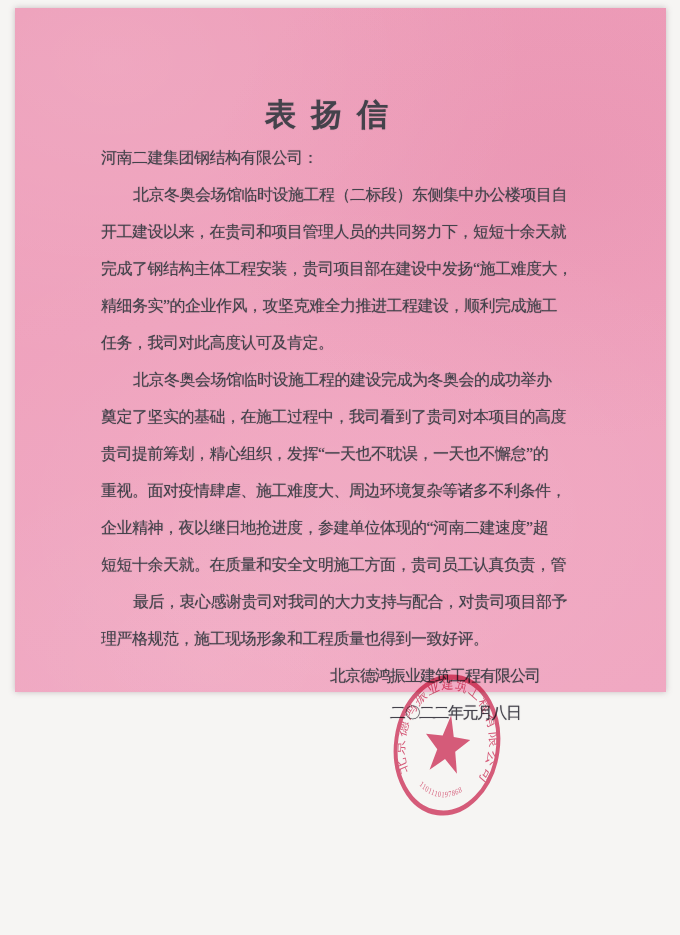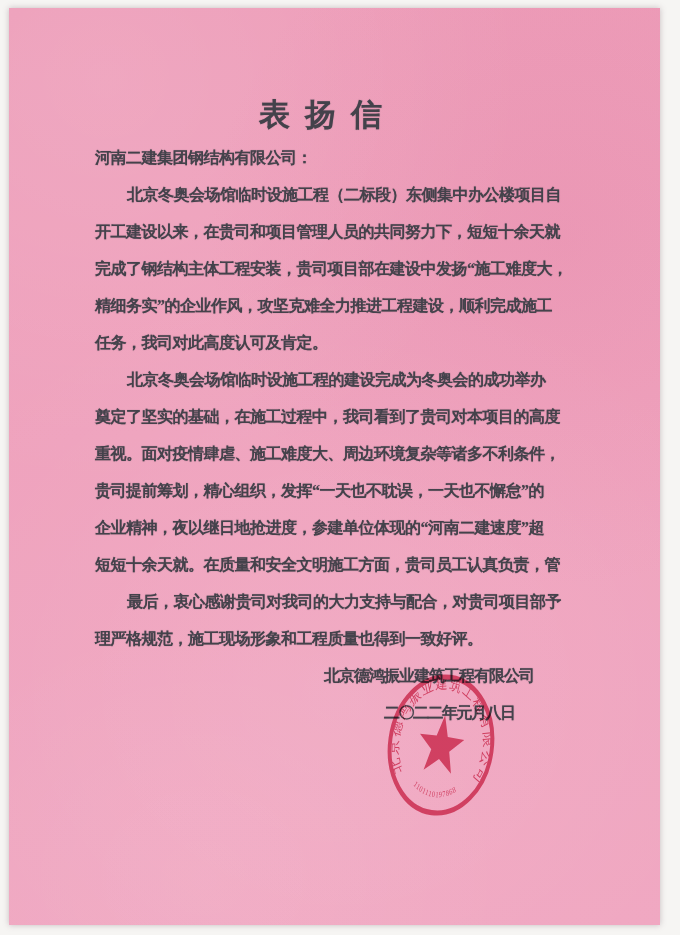--- a/index.html
+++ b/index.html
@@ -8,42 +8,41 @@
     --ink:#44424b;
     --seal-red:#d63c63;
   }
   html,body{margin:0;padding:0;}
   body{
     width:680px;height:935px;position:relative;overflow:hidden;
     background:var(--photo-background);
     font-family:"Liberation Serif","DejaVu Serif",serif;
   }
   .paper{
-    position:absolute;left:9px;top:8px;width:651px;height:917px;
+    position:absolute;left:15px;top:8px;width:651px;height:684px;
     background:
       radial-gradient(130% 90% at 15% 8%, rgba(255,255,255,.10), transparent 50%),
       radial-gradient(100% 70% at 85% 25%, rgba(210,96,138,.12), transparent 55%),
       radial-gradient(120% 80% at 50% 75%, rgba(255,255,255,.08), transparent 60%),
       radial-gradient(80% 50% at 30% 95%, rgba(255,255,255,.06), transparent 60%),
       linear-gradient(175deg,#ed9cb8 0%, var(--paper-pink) 45%, #f0a7c1 100%);
     box-shadow:0 0 6px rgba(110,80,95,.35);
   }
   .title{
     position:absolute;top:86px;left:0;width:100%;
     text-align:center;
     font-size:31px;font-weight:600;color:var(--ink);
     letter-spacing:15px;text-indent:15px;
     transform:translateX(-14px);
     text-shadow:0 0 1px rgba(68,66,75,.6);
   }
   .body-block{
     position:absolute;left:86px;top:131px;width:490px;
     color:var(--ink);font-size:16px;line-height:37px;letter-spacing:-0.5px;
     text-shadow:0 0 1px rgba(68,66,75,.55);
-    font-weight:bold;
   }
   .line{white-space:nowrap;height:37px;}
   .indent{text-indent:2em;}
   .sig{padding-left:229px;letter-spacing:-1px;}
   .date{padding-left:289px;letter-spacing:-1.5px;}
   .seal{
     position:absolute;left:376px;top:662px;width:112px;height:150px;
     color:var(--seal-red);
     opacity:.82;mix-blend-mode:multiply;
     transform:rotate(8deg);
@@ -60,22 +59,22 @@
     <div class="line">河南二建集团钢结构有限公司：</div>
 
     <div class="line indent">北京冬奥会场馆临时设施工程（二标段）东侧集中办公楼项目自</div>
     <div class="line">开工建设以来，在贵司和项目管理人员的共同努力下，短短十余天就</div>
     <div class="line">完成了钢结构主体工程安装，贵司项目部在建设中发扬“施工难度大，</div>
     <div class="line">精细务实”的企业作风，攻坚克难全力推进工程建设，顺利完成施工</div>
     <div class="line">任务，我司对此高度认可及肯定。</div>
 
     <div class="line indent">北京冬奥会场馆临时设施工程的建设完成为冬奥会的成功举办</div>
     <div class="line">奠定了坚实的基础，在施工过程中，我司看到了贵司对本项目的高度</div>
+    <div class="line">贵司提前筹划，精心组织，发挥“一天也不耽误，一天也不懈怠”的</div>
     <div class="line">重视。面对疫情肆虐、施工难度大、周边环境复杂等诸多不利条件，</div>
-    <div class="line">贵司提前筹划，精心组织，发挥“一天也不耽误，一天也不懈怠”的</div>
     <div class="line">企业精神，夜以继日地抢进度，参建单位体现的“河南二建速度”超</div>
     <div class="line">短短十余天就。在质量和安全文明施工方面，贵司员工认真负责，管</div>
     <div class="line indent">最后，衷心感谢贵司对我司的大力支持与配合，对贵司项目部予</div>
 
     <div class="line">理严格规范，施工现场形象和工程质量也得到一致好评。</div>
 
     <div class="line sig">北京德鸿振业建筑工程有限公司</div>
     <div class="line date">二〇二二年元月八日</div>
   </div>
 

